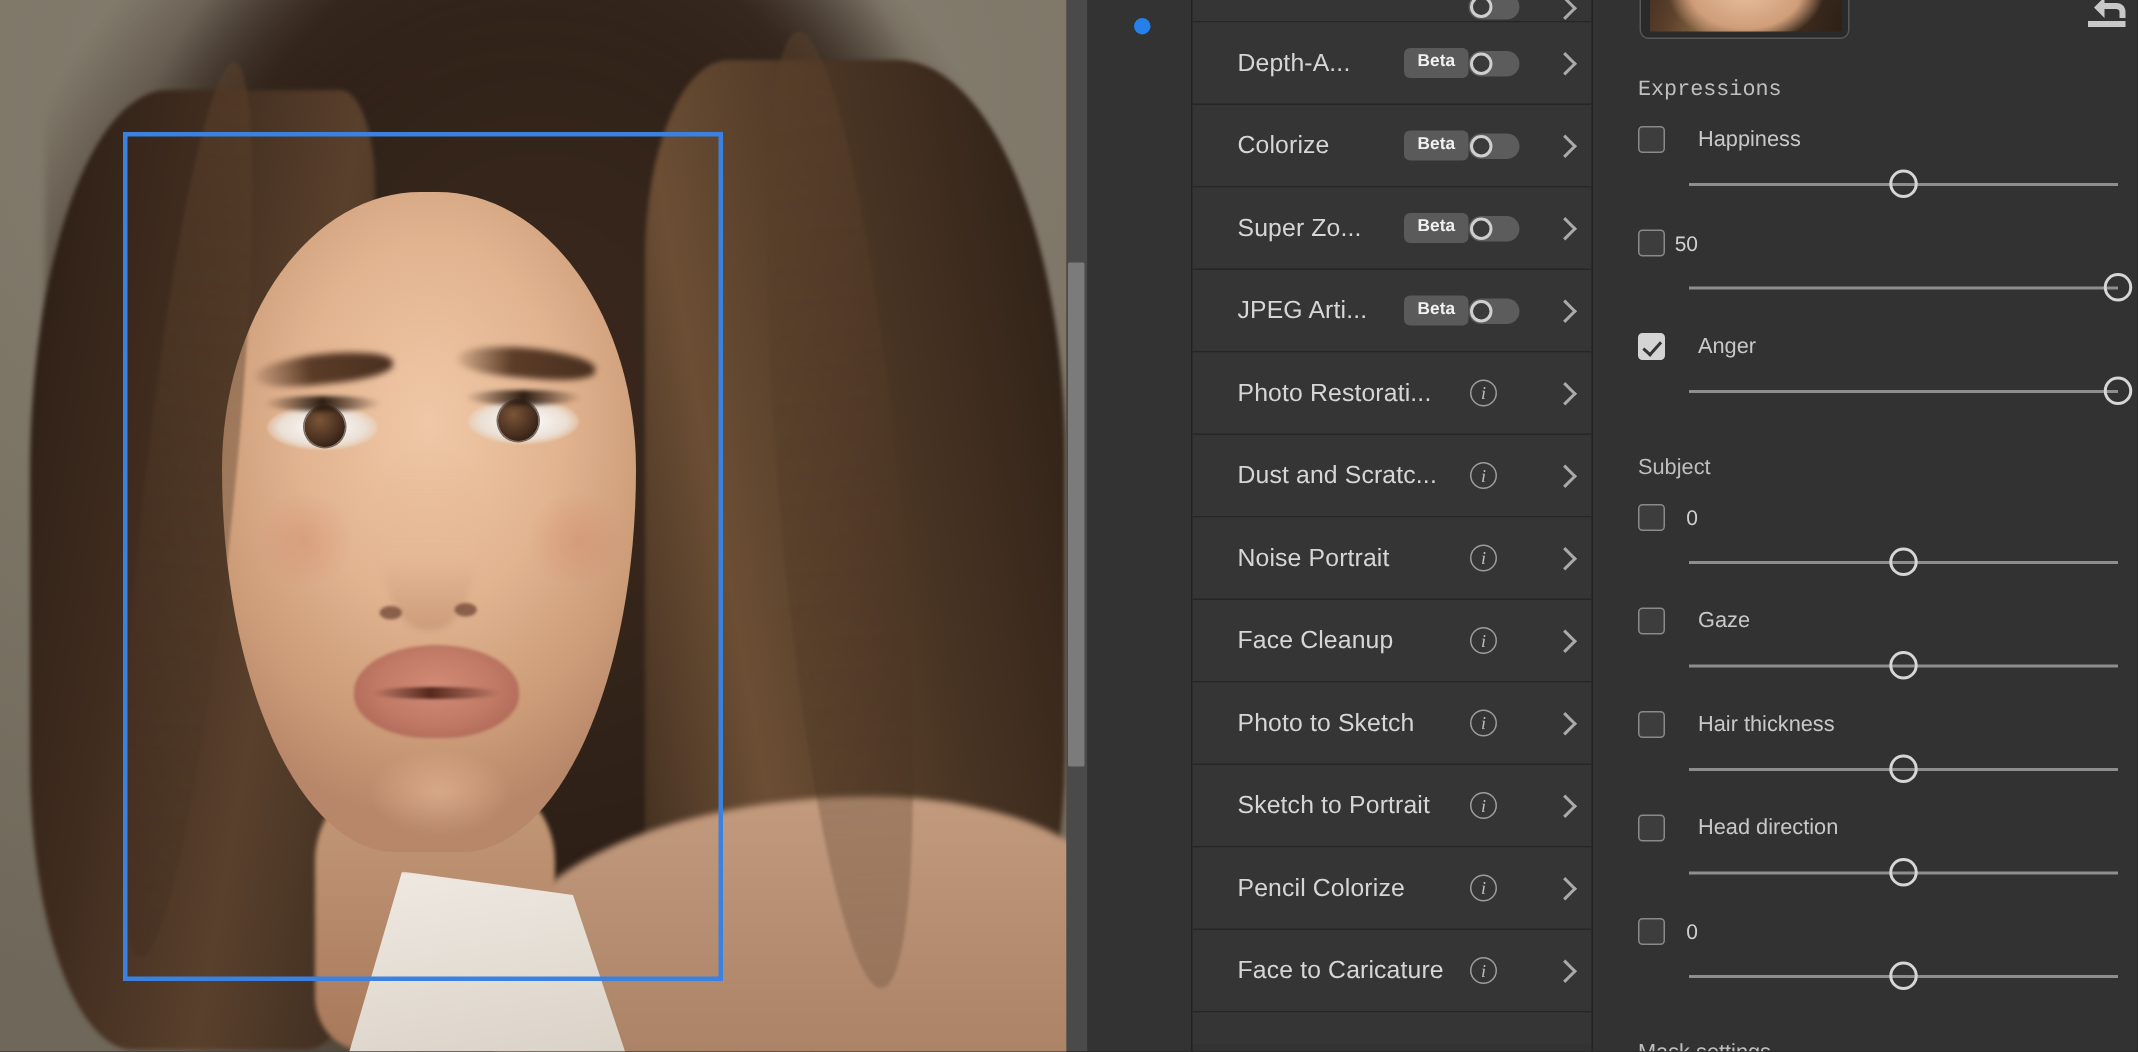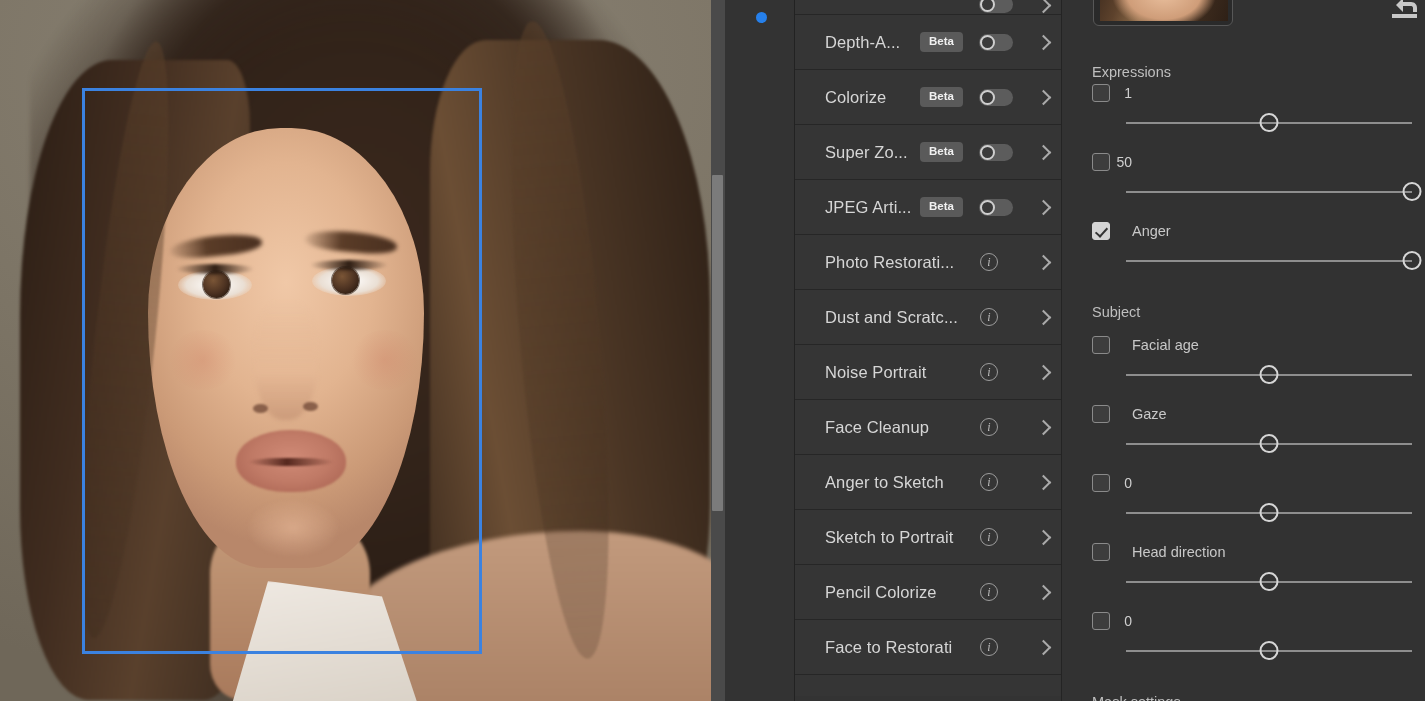--- a/index.html
+++ b/index.html
@@ -237,21 +237,20 @@
     overflow: hidden;
   }
   .beta-badge {
     flex: 0 0 auto;
     background: #5a5a5a;
     color: #f0f0f0;
     font-size: 11.5px;
     font-weight: bold;
     padding: 4px 9px;
     border-radius: 4px;
-    margin-right: 16px;
     line-height: 1;
   }
   .toggle {
     flex: 0 0 auto;
     width: 34px; height: 17px;
     border-radius: 9px;
     background: #5c5c5c;
     position: relative;
     margin-right: 22px;
   }
@@ -488,36 +487,36 @@
           <div class="feat-name">Noise Portrait</div>
           <span class="info-icon">i</span>
           <span class="chevron"></span>
         </div>
         <div class="feat-row">
           <div class="feat-name">Face Cleanup</div>
           <span class="info-icon">i</span>
           <span class="chevron"></span>
         </div>
         <div class="feat-row">
-          <div class="feat-name">Anger to Sketch</div>
+          <div class="feat-name">Photo to Sketch</div>
           <span class="info-icon">i</span>
           <span class="chevron"></span>
         </div>
         <div class="feat-row">
           <div class="feat-name">Sketch to Portrait</div>
           <span class="info-icon">i</span>
           <span class="chevron"></span>
         </div>
         <div class="feat-row">
           <div class="feat-name">Pencil Colorize</div>
           <span class="info-icon">i</span>
           <span class="chevron"></span>
         </div>
         <div class="feat-row">
-          <div class="feat-name">Face to Restorati</div>
+          <div class="feat-name">Face to Caricature</div>
           <span class="info-icon">i</span>
           <span class="chevron"></span>
         </div>
         <div class="feat-row partial-bottom">
           <div class="feat-name"></div>
         </div>
       </div>
   </div>
 
   <div class="right-panel">
@@ -528,24 +527,25 @@
     </div>
 
     <div class="undo-icon">
       <svg viewBox="0 0 30 26" width="30" height="26" aria-hidden="true">
         <path d="M7 9 L14 2 L14 6 L22 6 C26 6 28 9 28 12 L28 16 L24 16 L24 12 C24 10.5 23 10 21.5 10 L14 10 L14 16 Z" fill="#c8c8c8"></path>
         <rect x="3" y="18" width="25" height="4" fill="#c8c8c8"></rect>
       </svg>
     </div>
 
     <div id="right-controls">
-        <div class="section-label" style="top: 64px;">Expressions</div>
+        <div class="section-label" style="top: 52px; font-family: Liberation Mono, monospace;">Expressions</div>
         <div class="ctrl" style="top: 83px;">
           <div class="ctrl-head">
             <span class="cbox"></span>
+            <span class="ctrl-label">Happiness</span>
             <span class="ctrl-value">1</span>
           </div>
           <div class="slider">
             <div class="slider-track"></div>
             <div class="slider-thumb" style="left: 50%;"></div>
           </div>
         </div>
         <div class="ctrl" style="top: 152px;">
           <div class="ctrl-head">
             <span class="cbox"></span>
@@ -564,21 +564,20 @@
           </div>
           <div class="slider">
             <div class="slider-track"></div>
             <div class="slider-thumb" style="left: 100%;"></div>
           </div>
         </div>
         <div class="section-label" style="top: 304px;">Subject</div>
         <div class="ctrl" style="top: 335px;">
           <div class="ctrl-head">
             <span class="cbox"></span>
-            <span class="ctrl-label">Facial age</span>
             <span class="ctrl-value">0</span>
           </div>
           <div class="slider">
             <div class="slider-track"></div>
             <div class="slider-thumb" style="left: 50%;"></div>
           </div>
         </div>
         <div class="ctrl" style="top: 404px;">
           <div class="ctrl-head">
             <span class="cbox"></span>
@@ -586,20 +585,21 @@
             <span class="ctrl-value">0</span>
           </div>
           <div class="slider">
             <div class="slider-track"></div>
             <div class="slider-thumb" style="left: 50%;"></div>
           </div>
         </div>
         <div class="ctrl" style="top: 473px;">
           <div class="ctrl-head">
             <span class="cbox"></span>
+            <span class="ctrl-label">Hair thickness</span>
             <span class="ctrl-value">0</span>
           </div>
           <div class="slider">
             <div class="slider-track"></div>
             <div class="slider-thumb" style="left: 50%;"></div>
           </div>
         </div>
         <div class="ctrl" style="top: 542px;">
           <div class="ctrl-head">
             <span class="cbox"></span>

